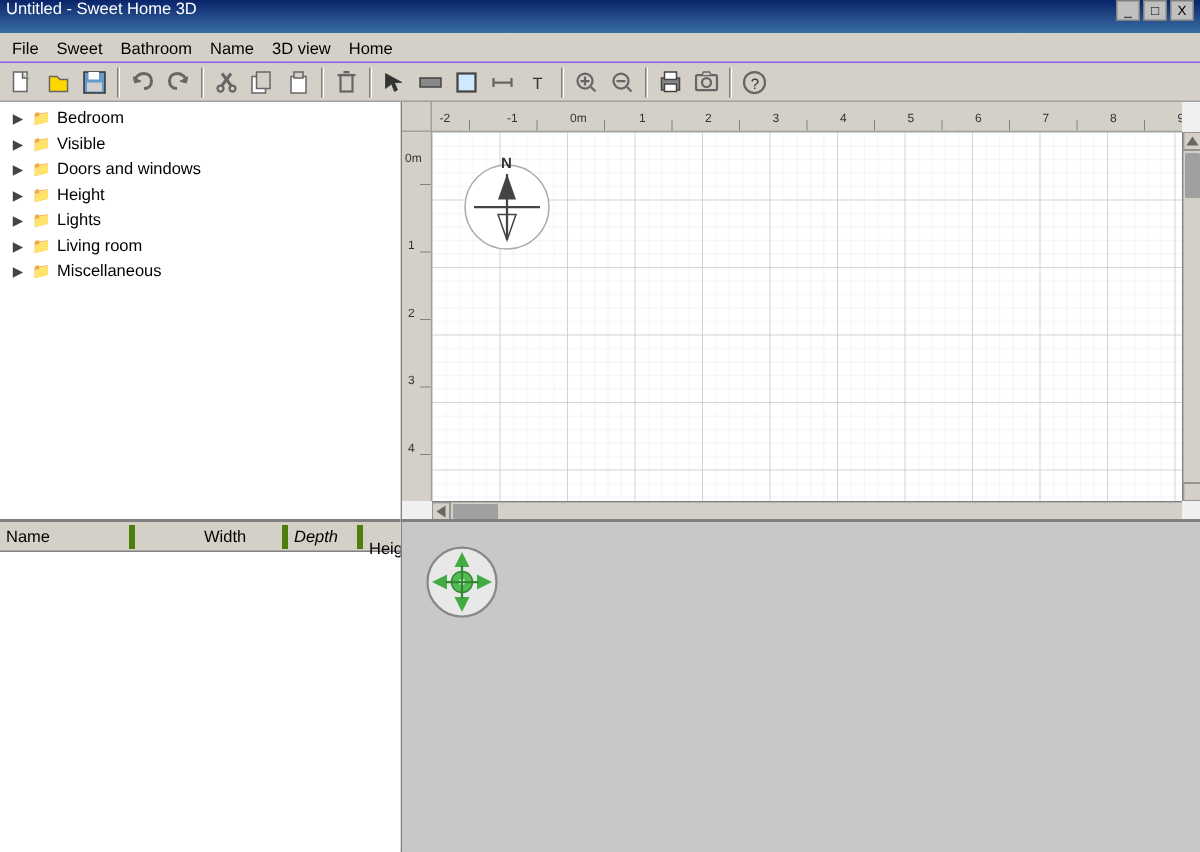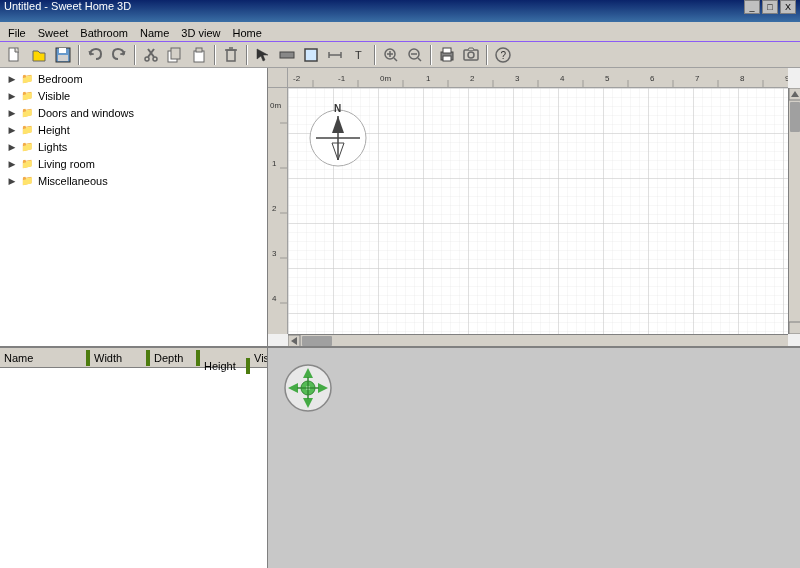--- a/index.html
+++ b/index.html
@@ -132,22 +132,22 @@
       align-items: center;
     }
     .col-header {
       padding: 2px 4px;
       border-right: 4px solid #4d7c0f;
       flex-shrink: 0;
       cursor: pointer;
       font-size: 11px;
     }
     .col-name { width: 90px; }
-    .col-width { width: 60px; }
-    .col-depth { width: 50px; }
+    .col-width { width: 60px; margin-left: 42px; }
+    .col-depth { width: 50px; font-style: italic; }
     .col-height { width: 50px; margin-top: 16px; }
     .col-visible { width: 55px; }
 
     
     #right-panel {
       flex: 1;
       height: calc(568px - 68px);
       display: flex;
       flex-direction: column;
     }

